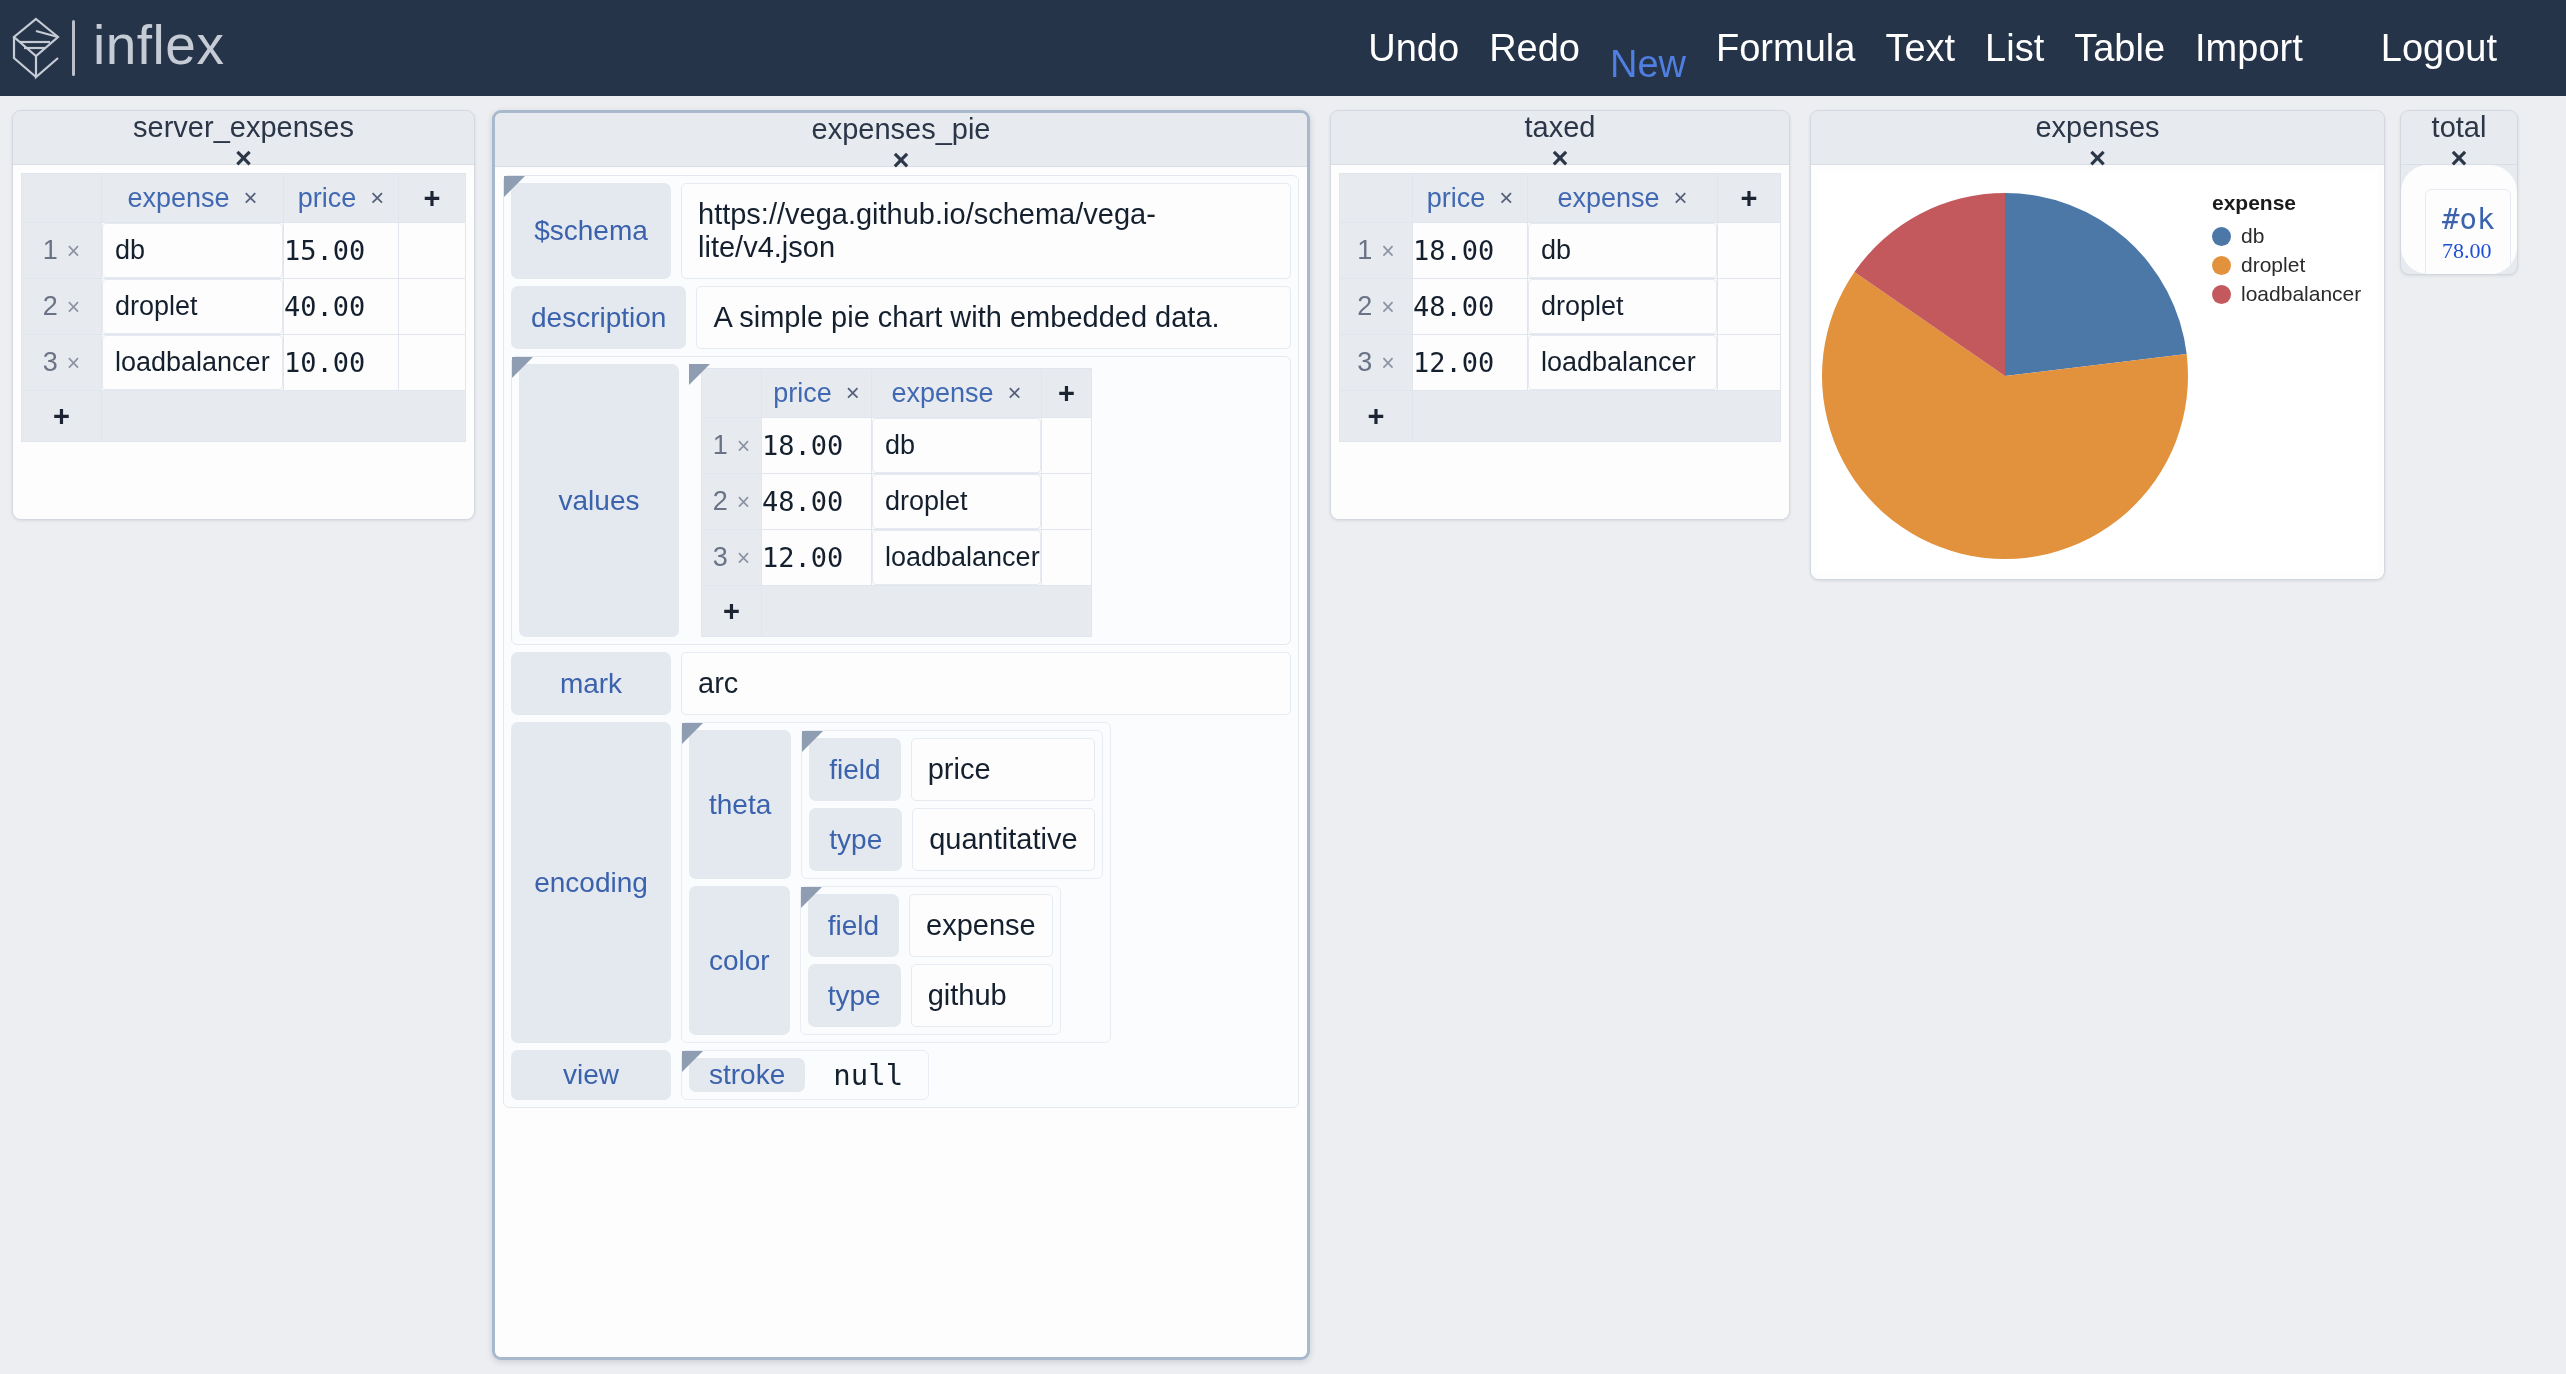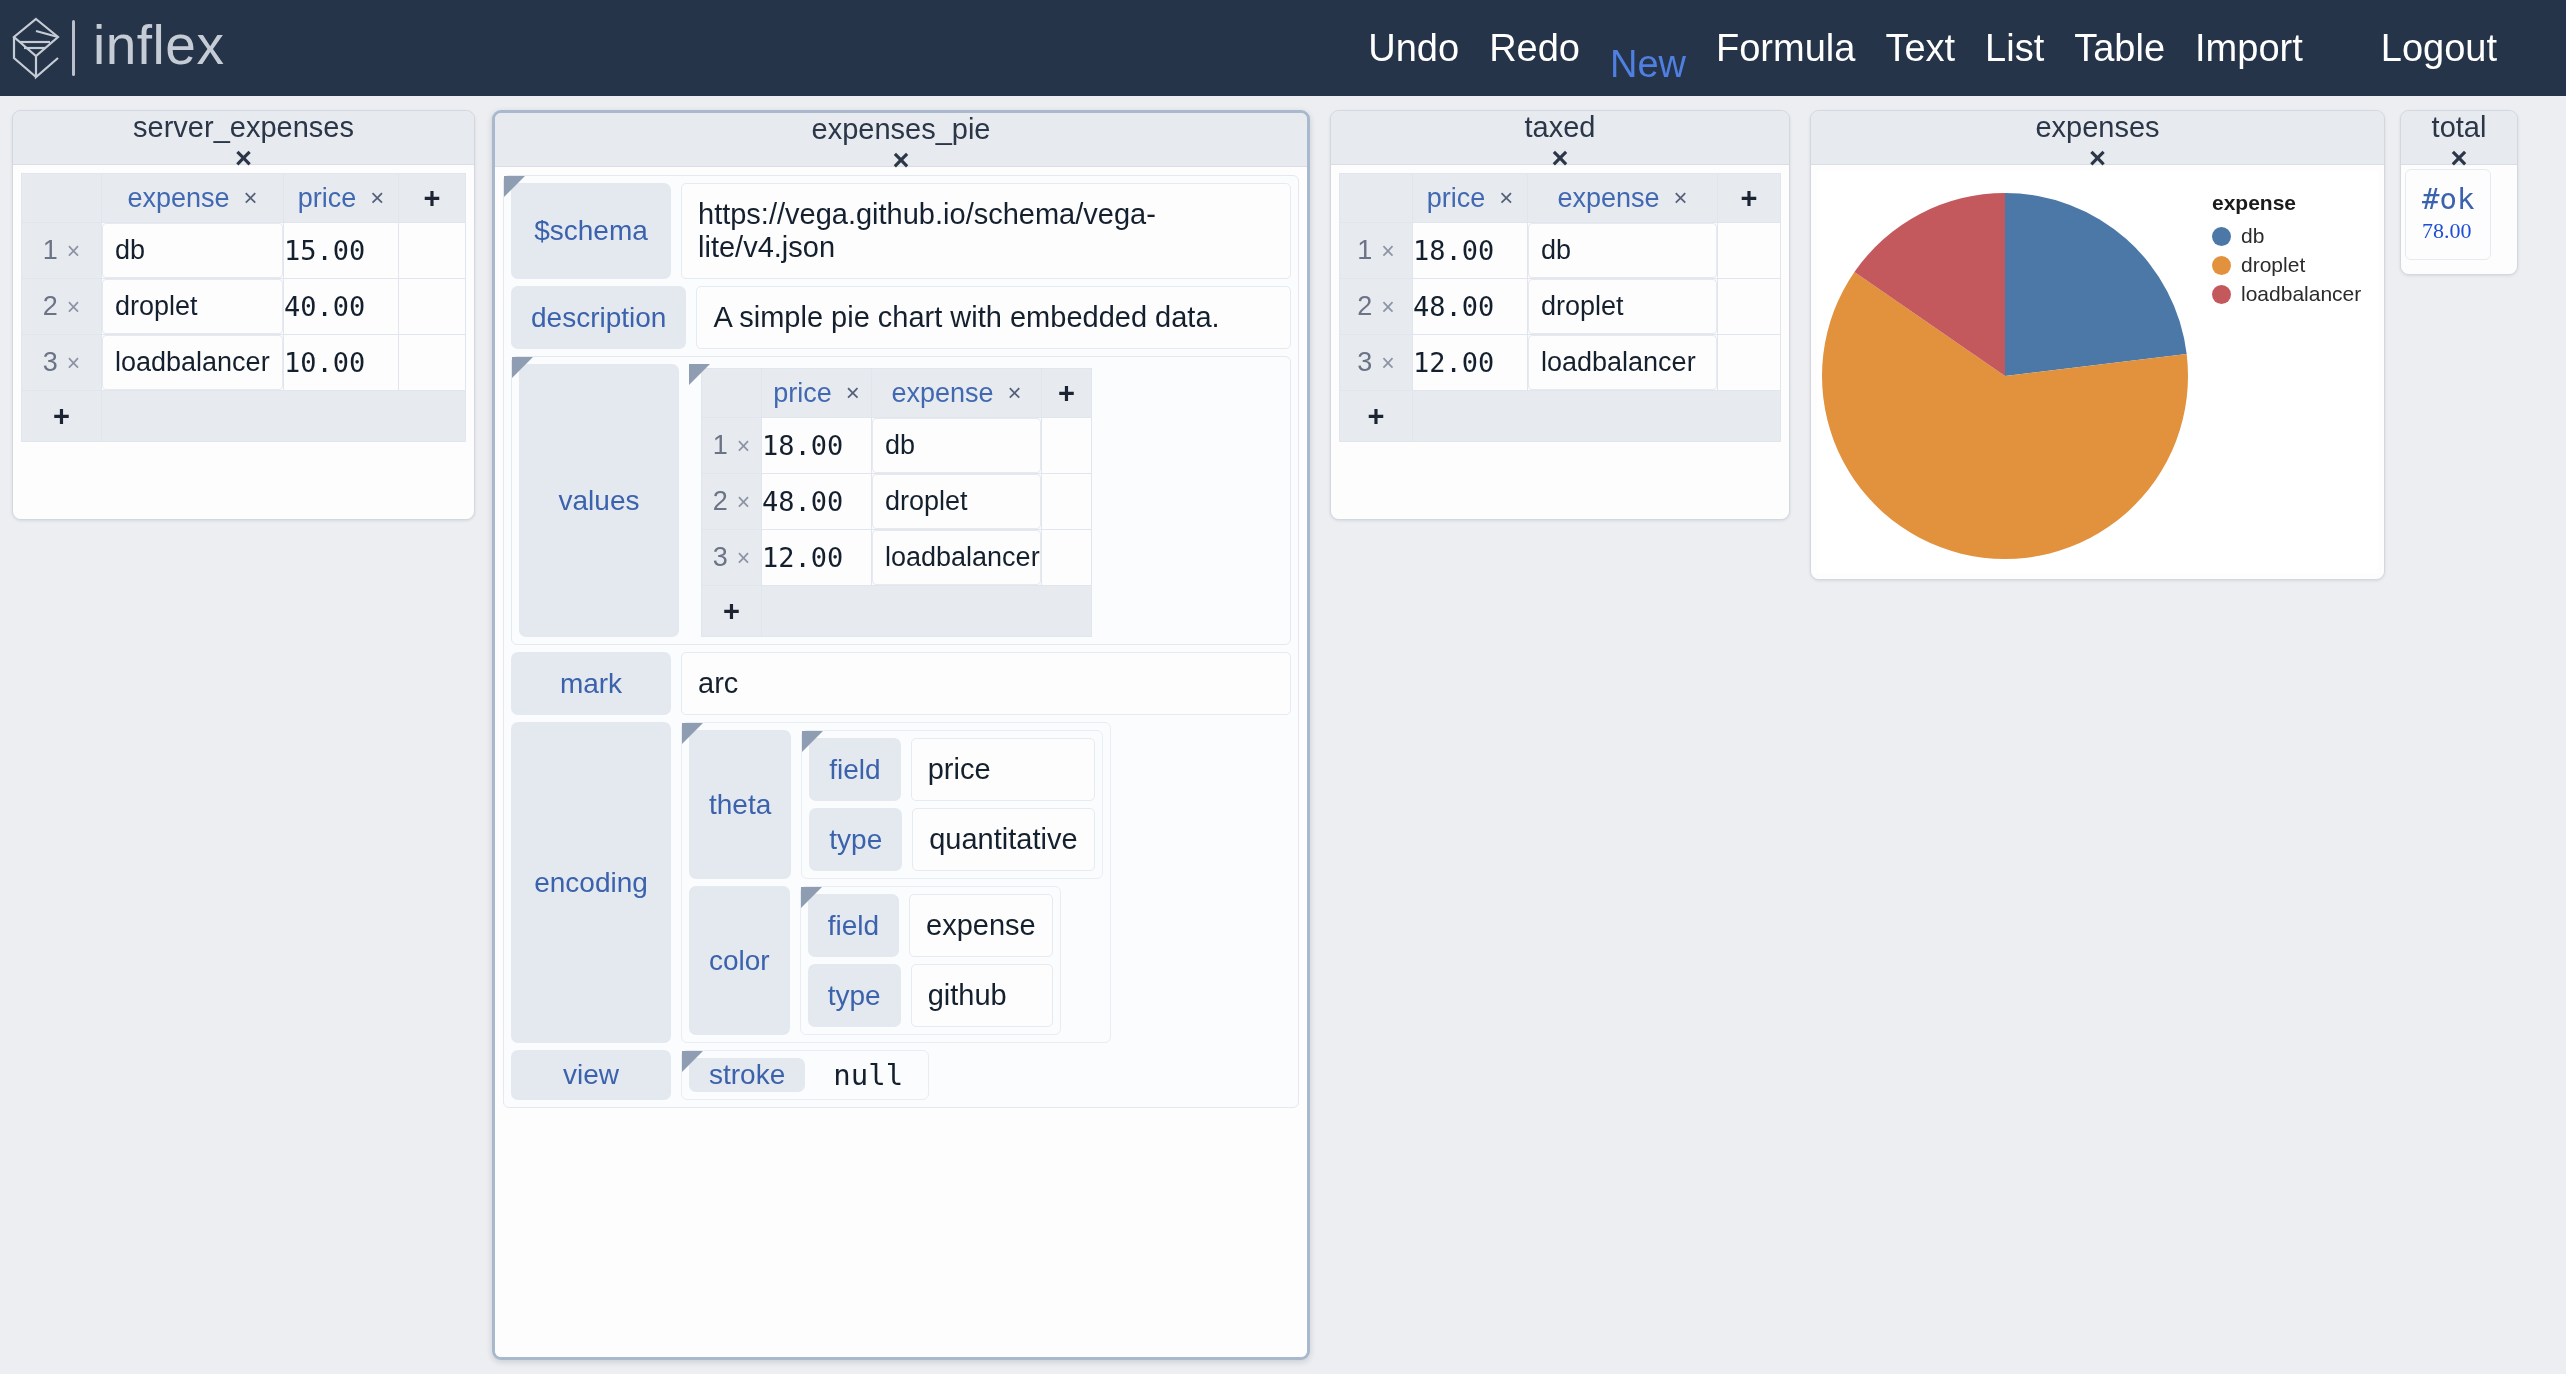--- a/index.html
+++ b/index.html
@@ -669,19 +669,19 @@
       </div>
     </div>
   </div>
 </div>
 
 <div class="panel" style="left:2400px; top:110px; width:118px; height:165px;">
   <div class="panel-header" style="padding:0 11px;">
     <div class="panel-title">total</div>
     <div class="panel-close">×</div>
   </div>
-  <div class="panel-body" style="padding:4px;">
+  <div class="panel-body" style="padding:24px;border-radius:27px;">
     <div class="total-box">
       <div class="total-tag">#ok</div>
       <div class="total-val">78.00</div>
     </div>
   </div>
 </div>
 
 </body></html>

